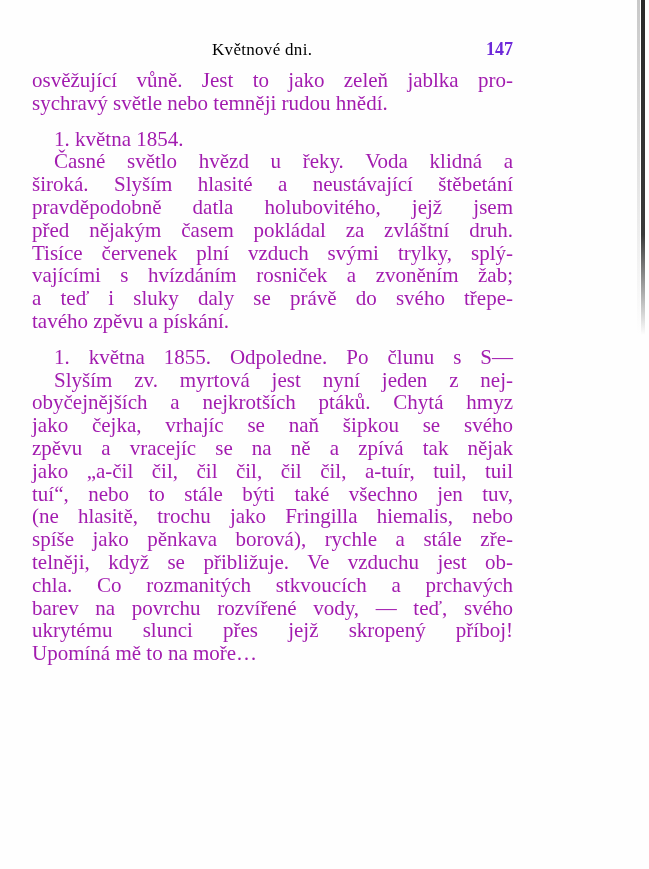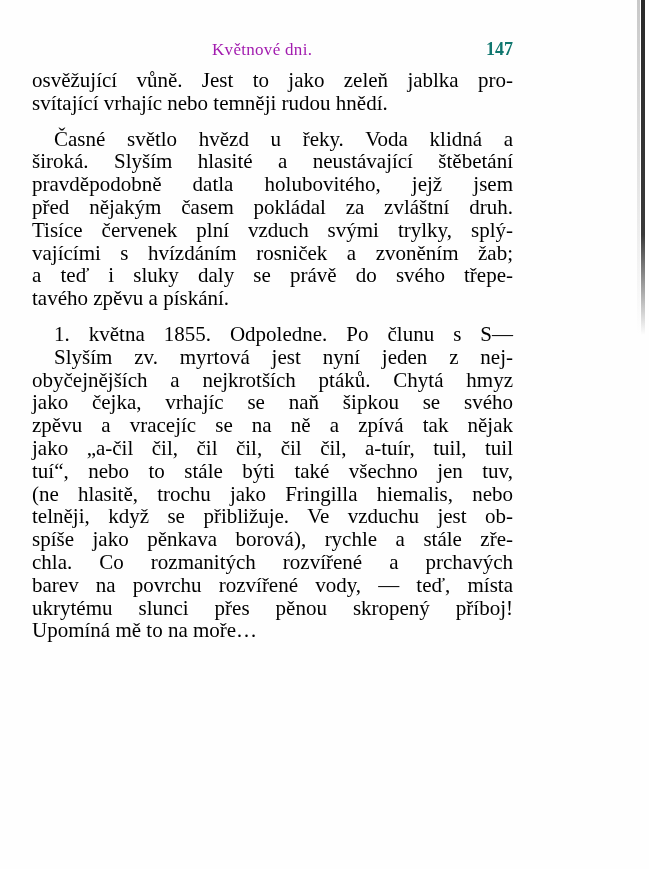--- a/index.html
+++ b/index.html
@@ -43,46 +43,46 @@
       left: 32px;
       width: 481px;
       height: 22px;
     }
     .running-title {
       position: absolute;
       left: 180px;
       top: 0;
       font-size: 17px;
       letter-spacing: 0.3px;
-      color: #a21caf;
+      color: #000000;
     }
     .page-number {
       position: absolute;
       right: 0;
       top: -1px;
       font-size: 18px;
       font-weight: bold;
-      color: #0f766e;
+      color: #6d28d9;
       font-family: Liberation Serif, serif;
     }
     .body-text {
       position: absolute;
       left: 32px;
       top: 69px;
       width: 481px;
     }
     .line {
       display: block;
       height: 22.8px;
       line-height: 22.8px;
       font-size: 21px;
       white-space: nowrap;
       text-align: justify;
       text-align-last: justify;
-      color: #000000;
+      color: #a21caf;
     }
     .line.last {
       text-align-last: left;
     }
     .line.indent {
       padding-left: 22px;
     }
     .para-gap {
       height: 13px;
     }
@@ -96,24 +96,27 @@
 
   <div class="header">
     <span class="running-title">Květnové dni.</span>
     <span class="page-number">147</span>
   </div>
 
   <div class="body-text">
 
     <div>
       <span class="line">osvěžující vůně. Jest to jako zeleň jablka pro-</span>
-      <span class="line last">svítající vrhajíc nebo temněji rudou hnědí.</span>
+      <span class="line last">sychravý světle nebo temněji rudou hnědí.</span>
     </div>
     <div class="para-gap"></div>
 
+    <div>
+      <span class="line last indent">1. května 1854.</span>
+    </div>
 
     <div>
       <span class="line indent">Časné světlo hvězd u řeky. Voda klidná a</span>
       <span class="line">široká. Slyším hlasité a neustávající štěbetání</span>
       <span class="line">pravděpodobně datla holubovitého, jejž jsem</span>
       <span class="line">před nějakým časem pokládal za zvláštní druh.</span>
       <span class="line">Tisíce červenek plní vzduch svými trylky, splý-</span>
       <span class="line">vajícími s hvízdáním rosniček a zvoněním žab;</span>
       <span class="line">a teď i sluky daly se právě do svého třepe-</span>
       <span class="line last">tavého zpěvu a pískání.</span>
@@ -125,21 +128,21 @@
     </div>
 
     <div>
       <span class="line indent">Slyším zv. myrtová jest nyní jeden z nej-</span>
       <span class="line">obyčejnějších a nejkrotších ptáků. Chytá hmyz</span>
       <span class="line">jako čejka, vrhajíc se naň šipkou se svého</span>
       <span class="line">zpěvu a vracejíc se na ně a zpívá tak nějak</span>
       <span class="line">jako „a-čil čil, čil čil, čil čil, a-tuír, tuil, tuil</span>
       <span class="line">tuí“, nebo to stále býti také všechno jen tuv,</span>
       <span class="line">(ne hlasitě, trochu jako Fringilla hiemalis, nebo</span>
+      <span class="line">spíše jako pěnkava borová), rychle a stále zře-</span>
       <span class="line">telněji, když se přibližuje. Ve vzduchu jest ob-</span>
-      <span class="line">spíše jako pěnkava borová), rychle a stále zře-</span>
-      <span class="line">chla. Co rozmanitých rozvířené a prchavých</span>
-      <span class="line">barev na povrchu rozvířené vody, — teď, místa</span>
-      <span class="line">ukrytému slunci přes pěnou skropený příboj!</span>
+      <span class="line">chla. Co rozmanitých stkvoucích a prchavých</span>
+      <span class="line">barev na povrchu rozvířené vody, — teď, svého</span>
+      <span class="line">ukrytému slunci přes jejž skropený příboj!</span>
       <span class="line last">Upomíná mě to na moře…</span>
     </div>
   </div>
 </div>
 
 </body></html>

